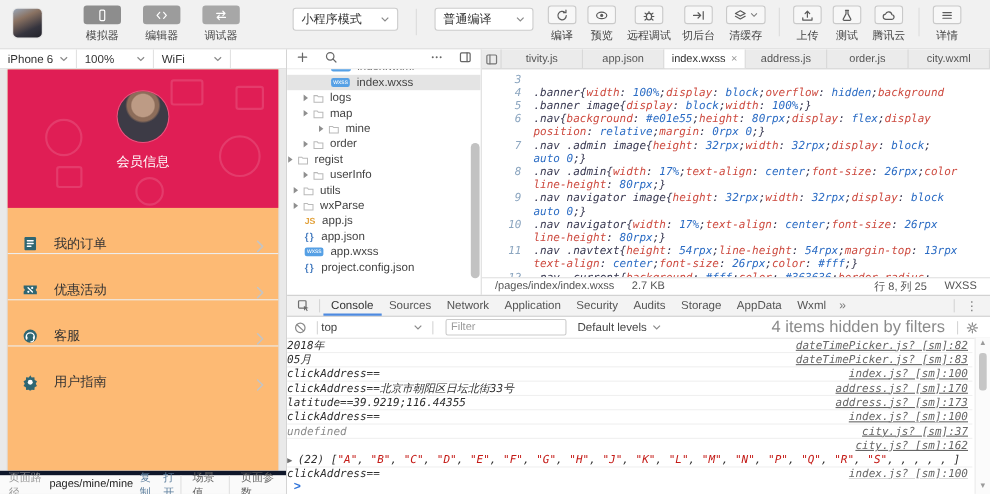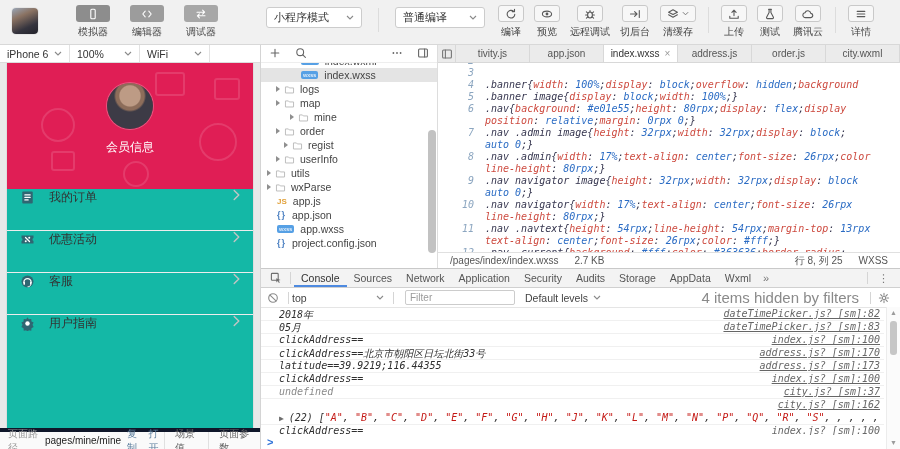--- a/index.html
+++ b/index.html
@@ -29,27 +29,27 @@
 
   
   .main{flex:1;display:flex;min-height:0}
 
   
   .simulator{width:261px;flex:none;display:flex;flex-direction:column;border-right:1px solid #d4d4d4;box-sizing:border-box;background:#e9e9e9}
   .devbar{height:17px;flex:none;background:#fff;border-bottom:1px solid #dcdcdc;display:flex}
   .devcell{width:70px;box-sizing:border-box;border-right:1px solid #e2e2e2;display:flex;align-items:center;justify-content:space-between;padding:0 7px;font-size:10.5px;color:#333}
   .devcaret{color:#8a8a8a;display:flex}
   .stage{flex:1;display:flex;justify-content:center;overflow:hidden}
-  .phone{width:246px;background:#14b8a6;box-shadow:0 0 0 1px #dedede;display:flex;flex-direction:column}
+  .phone{width:246px;background:#fdba74;box-shadow:0 0 0 1px #dedede;display:flex;flex-direction:column}
   .banner{height:126px;flex:none;position:relative;display:flex;flex-direction:column;align-items:center;overflow:hidden}
   .pat{position:absolute;border:2px solid rgba(255,255,255,.13);pointer-events:none}
   .photo{width:46px;height:46px;border-radius:50%;margin-top:20px;z-index:1;
     background:radial-gradient(circle at 50% 28%,#bd9b85 0 25%,#8d6d5a 28% 35%,#3d3b46 40% 100%);box-shadow:0 0 0 1px rgba(255,255,255,.25)}
   .viplbl{color:#fff;font-size:12px;margin-top:10px;z-index:1}
-  .mrow{height:41px;flex:none;display:flex;align-items:flex-start;padding:0 13px;border-bottom:1px solid #ededed}
+  .mrow{height:41px;flex:none;display:flex;align-items:flex-end;padding:0 13px;border-bottom:1px solid #ededed}
   .mrow:nth-child(4){border-bottom:none}
   .mico{width:17px;height:17px;color:#2f6672;margin-right:12px;flex:none;display:flex;align-items:center}
   .mlbl{flex:1;font-size:12px;color:#333}
   .chev{color:#c4c4c4;display:flex}
   .simfooter{height:17px;flex:none;background:#fafafa;border-top:4px solid #0f172a;display:flex;align-items:center;font-size:10px;color:#999;padding:0 0 0 8px}
   .fpath{color:#222;margin-left:6px}
   .flink{color:#5d7f9e;margin-left:6px}
   .fspacer{flex:1}
   .fright{color:#666;border-left:1px solid #e0e0e0;padding:0 10px;height:100%;display:flex;align-items:center}
 
@@ -102,21 +102,21 @@
   .c-sp{flex:1}
   .c-kebab{color:#777;padding:0 7px;font-size:11px;letter-spacing:0}
   .c-filter{height:19px;flex:none;display:flex;align-items:center;border-bottom:1px solid #e5e5e5;padding:0 6px;color:#666}
   .c-block{display:flex;color:#8a8a8a;margin-right:6px}
   .c-ctx{width:92px;display:flex;align-items:center;justify-content:space-between;color:#444;font-size:10.5px;padding-right:6px}
   .c-input{width:100px;height:13px;border:1px solid #ccc;border-radius:2px;font-size:10px;padding:0 4px;color:#333;margin-left:8px;font-family:"Liberation Sans",sans-serif}
   .c-input::placeholder{color:#9a9a9a}
   .c-lvl{display:flex;align-items:center;gap:5px;margin-left:10px;color:#444;font-size:10.5px}
   .c-hidden{color:#8a8a8a;font-size:15px;margin-right:8px}
   .c-msgs{flex:1;font-family:"DejaVu Sans Mono",monospace;font-style:italic;font-size:10px;overflow:hidden;padding-right:16px}
-  .c-row{height:13px;box-sizing:border-box;border-bottom:1px solid #f0f0f0;display:flex;padding-left:18px;overflow:hidden}
+  .c-row{height:13px;box-sizing:border-box;border-bottom:1px solid #f0f0f0;display:flex;align-items:center;overflow:hidden}
   .c-row.nb{border-bottom:none}
   .c-msg{flex:1;color:#2e2e2e;white-space:pre}
   .c-msg.muted{color:#8a8a8a}
   .c-src{margin-left:auto;color:#666;text-decoration:underline;white-space:nowrap;padding-right:4px}
   .atri{color:#6e6e6e;font-style:normal;font-size:8px}
   .astr{color:#c41a16}
   .c-prompt{height:14px;display:flex;align-items:center;padding-left:6px;color:#2d71d8;font-weight:bold;font-size:11px}
   .c-scroll{position:absolute;right:0;top:38px;bottom:0;width:13px;background:#fbfbfb;border-left:1px solid #ececec;display:flex;flex-direction:column;align-items:center}
   .sarrow{color:#9b9b9b;font-size:7px;line-height:12px;height:12px}
   .sthumb{width:7px;height:34px;background:#c6c6c6;border-radius:3px;margin-top:2px}
@@ -460,21 +460,21 @@
               </div>
               <div class="ft-row" style="padding-left:15px">
                 <span class="tri"></span>
                 <span class="fico">
                   <svg viewBox="0 0 12 12" width="11" height="11" fill="none" stroke="currentColor" stroke-width="1">
                     <path d="M1.6 3.2h3.2l1 1.1h4.6v5.5H1.6Z"></path>
                   </svg>
                 </span>
                 <span class="flbl">order</span>
               </div>
-              <div class="ft-row" style="padding-left:23px">
+              <div class="ft-row" style="padding-left:1px">
                 <span class="tri"></span>
                 <span class="fico">
                   <svg viewBox="0 0 12 12" width="11" height="11" fill="none" stroke="currentColor" stroke-width="1">
                     <path d="M1.6 3.2h3.2l1 1.1h4.6v5.5H1.6Z"></path>
                   </svg>
                 </span>
                 <span class="flbl">regist</span>
               </div>
               <div class="ft-row" style="padding-left:15px">
                 <span class="tri"></span>

